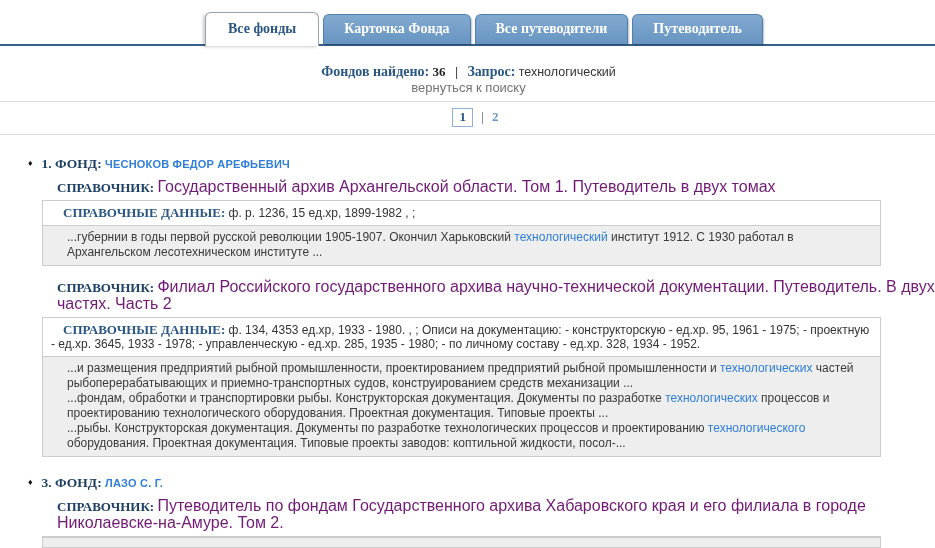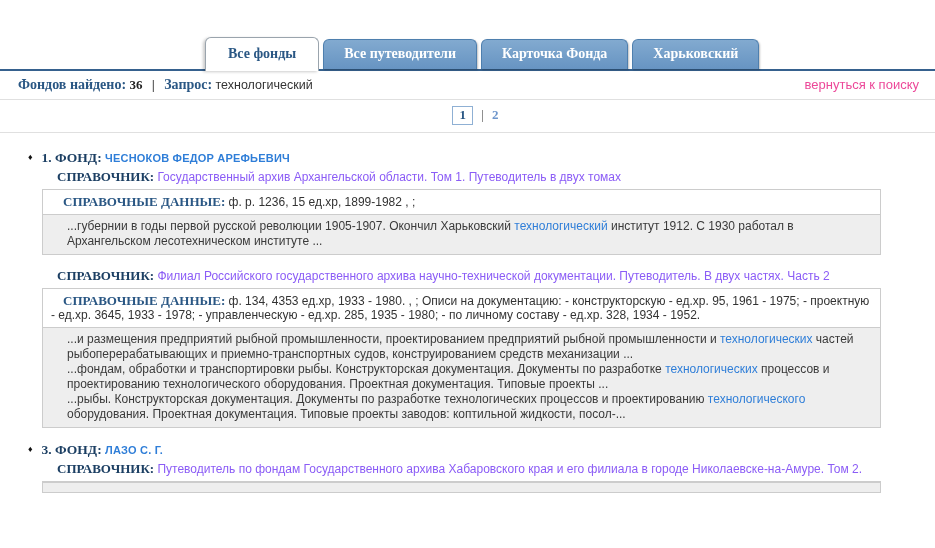--- a/index.html
+++ b/index.html
@@ -11,73 +11,73 @@
     --tabbar-line:#36618e;
     --box-border:#cccccc;
     --snip-bg:#eeeeee;
     --divider:#e0e0e0;
     --text:#333333;
   }
   *{margin:0;padding:0;box-sizing:border-box;}
   html,body{width:935px;height:548px;overflow:hidden;background:#fff;
     font-family:"Liberation Sans","DejaVu Sans",sans-serif;font-size:12px;color:var(--text);}
   
-  .tabbar{height:54px;padding:14px 0 0 205px;border-bottom:2px solid var(--tabbar-line);
-    display:flex;align-items:flex-end;margin-top:17px;}
+  .tabbar{height:46px;padding:14px 0 0 205px;border-bottom:2px solid var(--tabbar-line);
+    display:flex;align-items:flex-end;}
   .tab{font-family:"Liberation Serif","DejaVu Serif",serif;font-weight:bold;font-size:14px;
     color:#fff;background:linear-gradient(#82aad0,#6794c2);border:1px solid var(--tab-border);
     border-bottom:none;border-radius:6px 6px 0 0;padding:6px 20px 7px 20px;margin-right:4px;
     cursor:pointer;box-shadow:1px 1px 2px rgba(0,0,0,.25);white-space:nowrap;}
   .tab.active{background:#fff;color:var(--header-blue);border:1px solid #9aa4ad;border-bottom:none;
     margin-bottom:-2px;padding:8px 22px 9px 22px;position:relative;z-index:2;
     box-shadow:-2px 1px 3px rgba(0,0,0,.2);}
   
-  .header-row{display:flex;justify-content:space-between;align-items:flex-start;
-    padding:6px 16px 6px 18px;border-bottom:1px solid var(--divider);}
+  .header-row{display:flex;justify-content:space-between;align-items:center;
+    padding:18px 16px 6px 18px;border-bottom:1px solid var(--divider);flex-direction:column;}
   .hdr-serif{font-family:"Liberation Serif","DejaVu Serif",serif;font-weight:bold;font-size:14px;
     color:var(--header-blue);}
   .hdr-count{font-family:"Liberation Serif","DejaVu Serif",serif;font-weight:bold;font-size:13px;color:#222;}
   .hdr-sep{color:#444;margin:0 6px;}
   .hdr-query{color:#333;font-size:12.5px;}
-  .back-link{color:#ec4899;font-size:13px;text-decoration:none;cursor:pointer;}
+  .back-link{color:#737373;font-size:13px;text-decoration:none;cursor:pointer;}
   
   .pagination{padding:6px 0 7px 16px;text-align:center;border-bottom:1px solid var(--divider);
     font-family:"Liberation Serif","DejaVu Serif",serif;font-weight:bold;font-size:13px;}
   .page-current{display:inline-block;border:1px solid #8fb0d4;color:var(--header-blue);
     padding:0px 6px 1px 6px;}
   .page-sep{color:#555;margin:0 5px;font-weight:normal;}
   .page-link{color:#6e96cc;text-decoration:none;cursor:pointer;}
   
   .results{padding:6px 0 0 28px;}
   .result{margin-top:10px;}
   .result + .result{margin-top:13px;}
-  .r-title{line-height:16px;padding-right:6px;}
+  .r-title{line-height:24px;padding-right:6px;}
   .r-bullet{font-size:9px;color:#111;margin-right:9px;vertical-align:2px;}
   .r-num,.r-label{font-family:"Liberation Serif","DejaVu Serif",serif;font-weight:bold;
     font-size:13.5px;color:var(--label-dark);}
   .r-fundlink{font-weight:bold;font-size:11px;color:var(--link-blue);text-decoration:none;
     cursor:pointer;letter-spacing:.2px;}
   .r-guide{margin:3px 0 0 29px;line-height:16px;}
   .r-guide .r-label{font-size:13px;}
-  .r-guide-text{font-size:12px;color:#8b5cf6;}
+  .r-guide-text{font-size:16px;color:#701a75;}
   .r-box{border:1px solid var(--box-border);margin:4px 54px 0 14px;}
   .r-data{background:#fff;padding:5px 8px;line-height:14px;font-size:12px;color:#333;}
   .r-data .r-label{font-size:13px;color:var(--header-blue);margin-left:12px;}
   .r-snips{background:var(--snip-bg);border-top:1px solid var(--box-border);
     padding:4px 8px 5px 24px;font-size:12px;color:#3a3a3a;line-height:15px;}
   .hl{color:var(--link-blue);}
 </style>
 </head>
 <body>
 
 <div class="tabbar">
   <div class="tab active">Все фонды</div>
+  <div class="tab">Карточка Фонда</div>
   <div class="tab">Все путеводители</div>
-  <div class="tab">Карточка Фонда</div>
-  <div class="tab">Харьковский</div>
+  <div class="tab">Путеводитель</div>
 </div>
 
 <div class="header-row">
   <div>
     <span class="hdr-serif">Фондов найдено:</span>
     <span class="hdr-count">36</span>
     <span class="hdr-sep">|</span>
     <span class="hdr-serif">Запрос:</span>
     <span class="hdr-query">технологический</span>
   </div>

